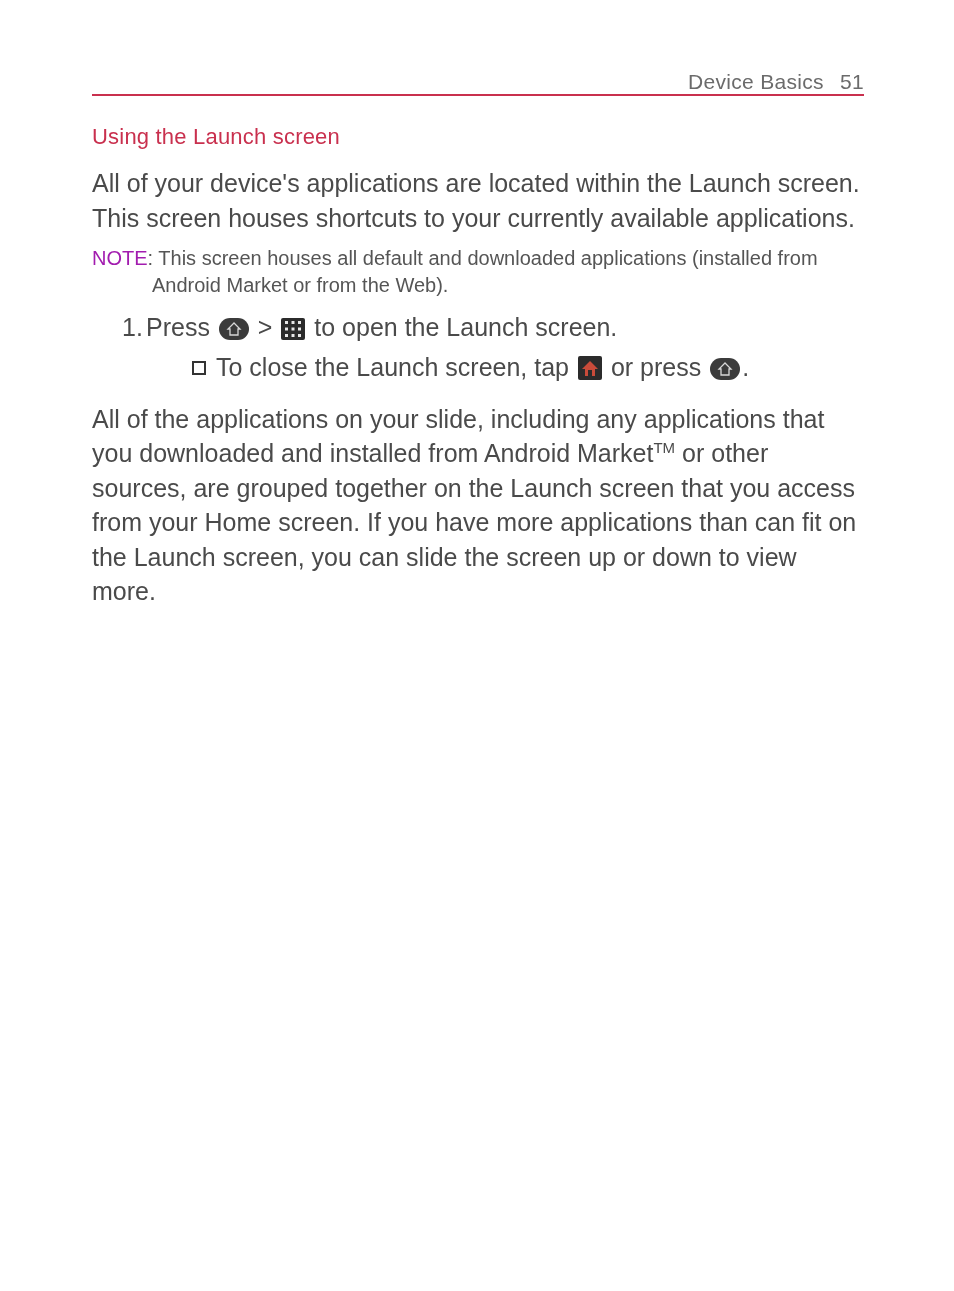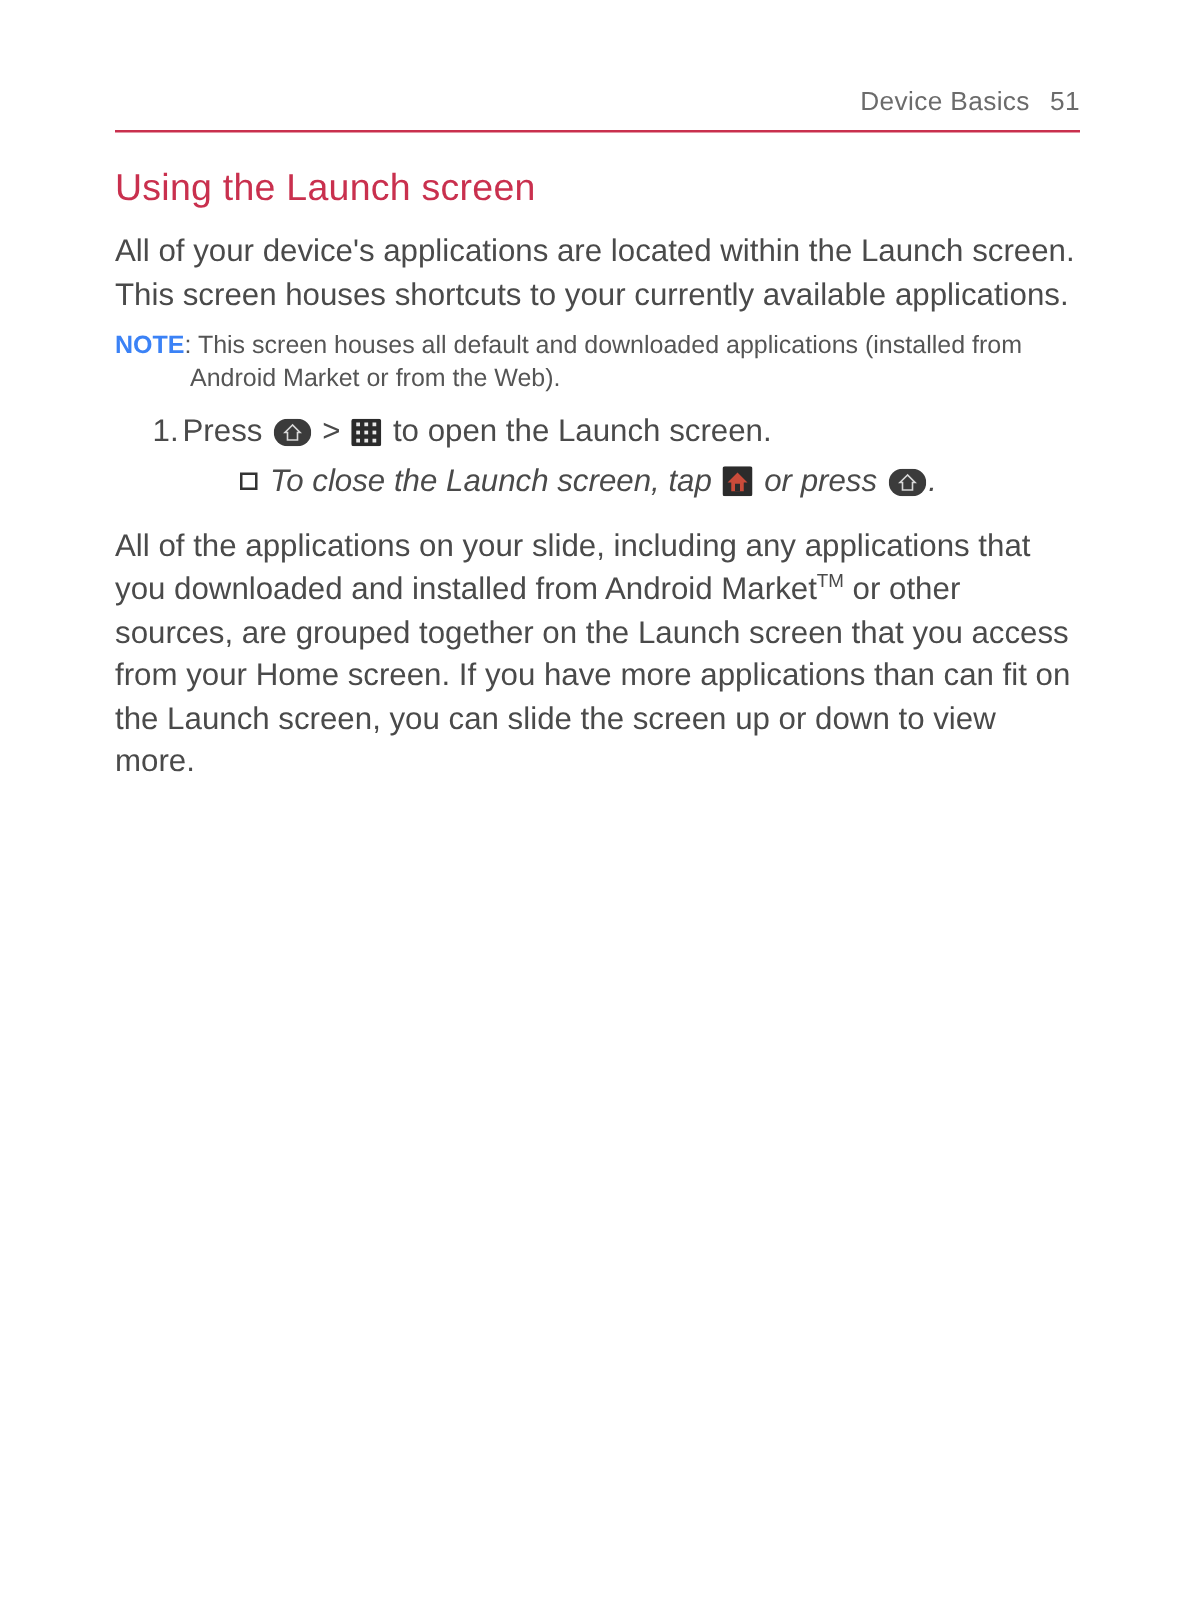--- a/index.html
+++ b/index.html
@@ -17,29 +17,28 @@
     width: 954px;
     height: 1291px;
     padding: 70px 90px 0 92px;
   }
   .running-header {
     text-align: right;
     font-size: 21px;
     font-weight: 300;
     color: #6b6b6b;
     border-bottom: 2px solid #c9304e;
-    padding-bottom: 10px;
     margin-bottom: 28px;
     letter-spacing: 0.3px;
   }
   .running-header .pageno {
     margin-left: 10px;
   }
   .h2 {
-    font-size: 30px;
+    font-size: 22px;
     color: #c9304e;
     font-weight: 400;
     margin: 22px 0 14px 0;
     letter-spacing: 0.2px;
   }
   .para {
     font-size: 25px;
     line-height: 1.38;
     color: #4a4a4a;
     margin: 16px 0 10px 0;
@@ -48,22 +47,22 @@
   .note-block {
     font-size: 20px;
     line-height: 1.35;
     color: #555;
     margin: 4px 0 10px 0;
     padding-left: 60px;
     text-indent: -60px;
     font-weight: 300;
   }
   .note-label {
-    font-weight: 700;
-    color: #3b82f6;
+    font-weight: 400;
+    color: #a21caf;
   }
   ol.steps {
     list-style: none;
     margin: 4px 0 16px 0;
     padding: 0 0 0 30px;
     font-size: 25px;
     line-height: 1.45;
     color: #4a4a4a;
     font-weight: 300;
   }
@@ -74,21 +73,20 @@
   }
   ol.steps > li .marker {
     display: inline-block;
     width: 24px;
     text-indent: 0;
   }
   ul.sub {
     list-style: none;
     margin: 4px 0 6px 0;
     padding: 0 0 0 40px;
-    font-style: italic;
   }
   ul.sub > li {
     padding-left: 26px;
     text-indent: -26px;
   }
   .bullet-square {
     display: inline-block;
     width: 10px;
     height: 10px;
     border: 2px solid #333;

